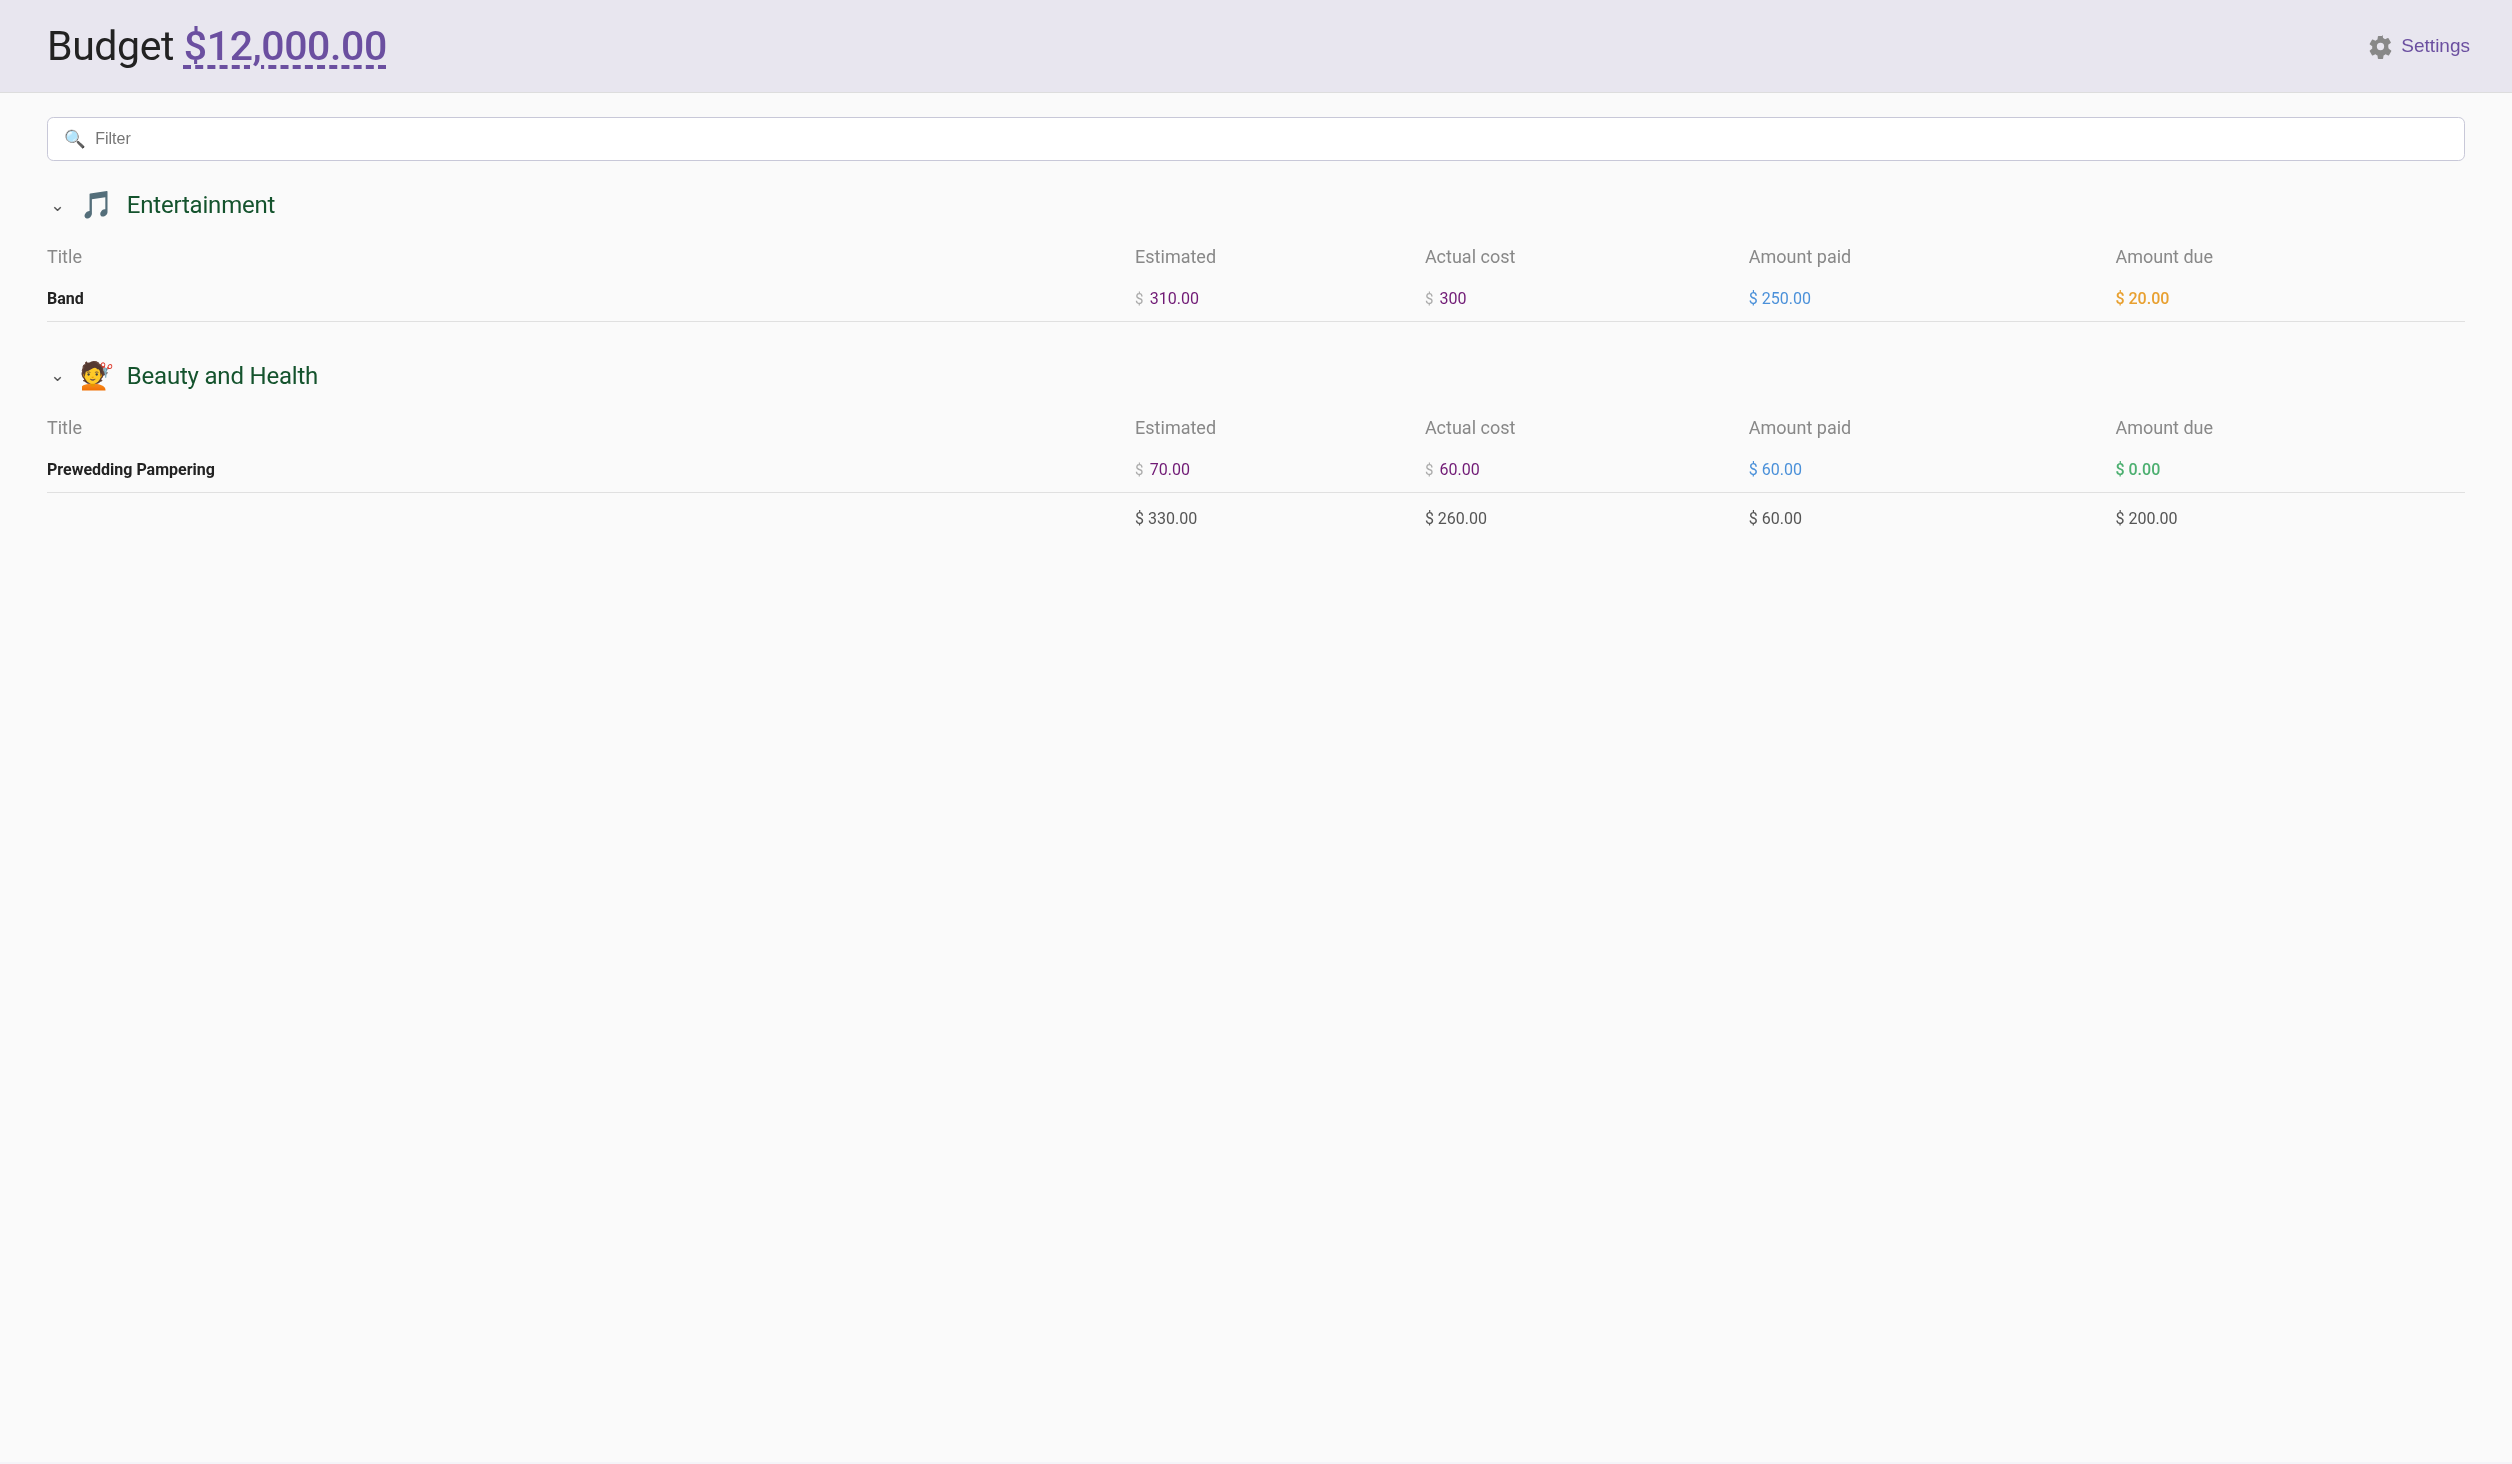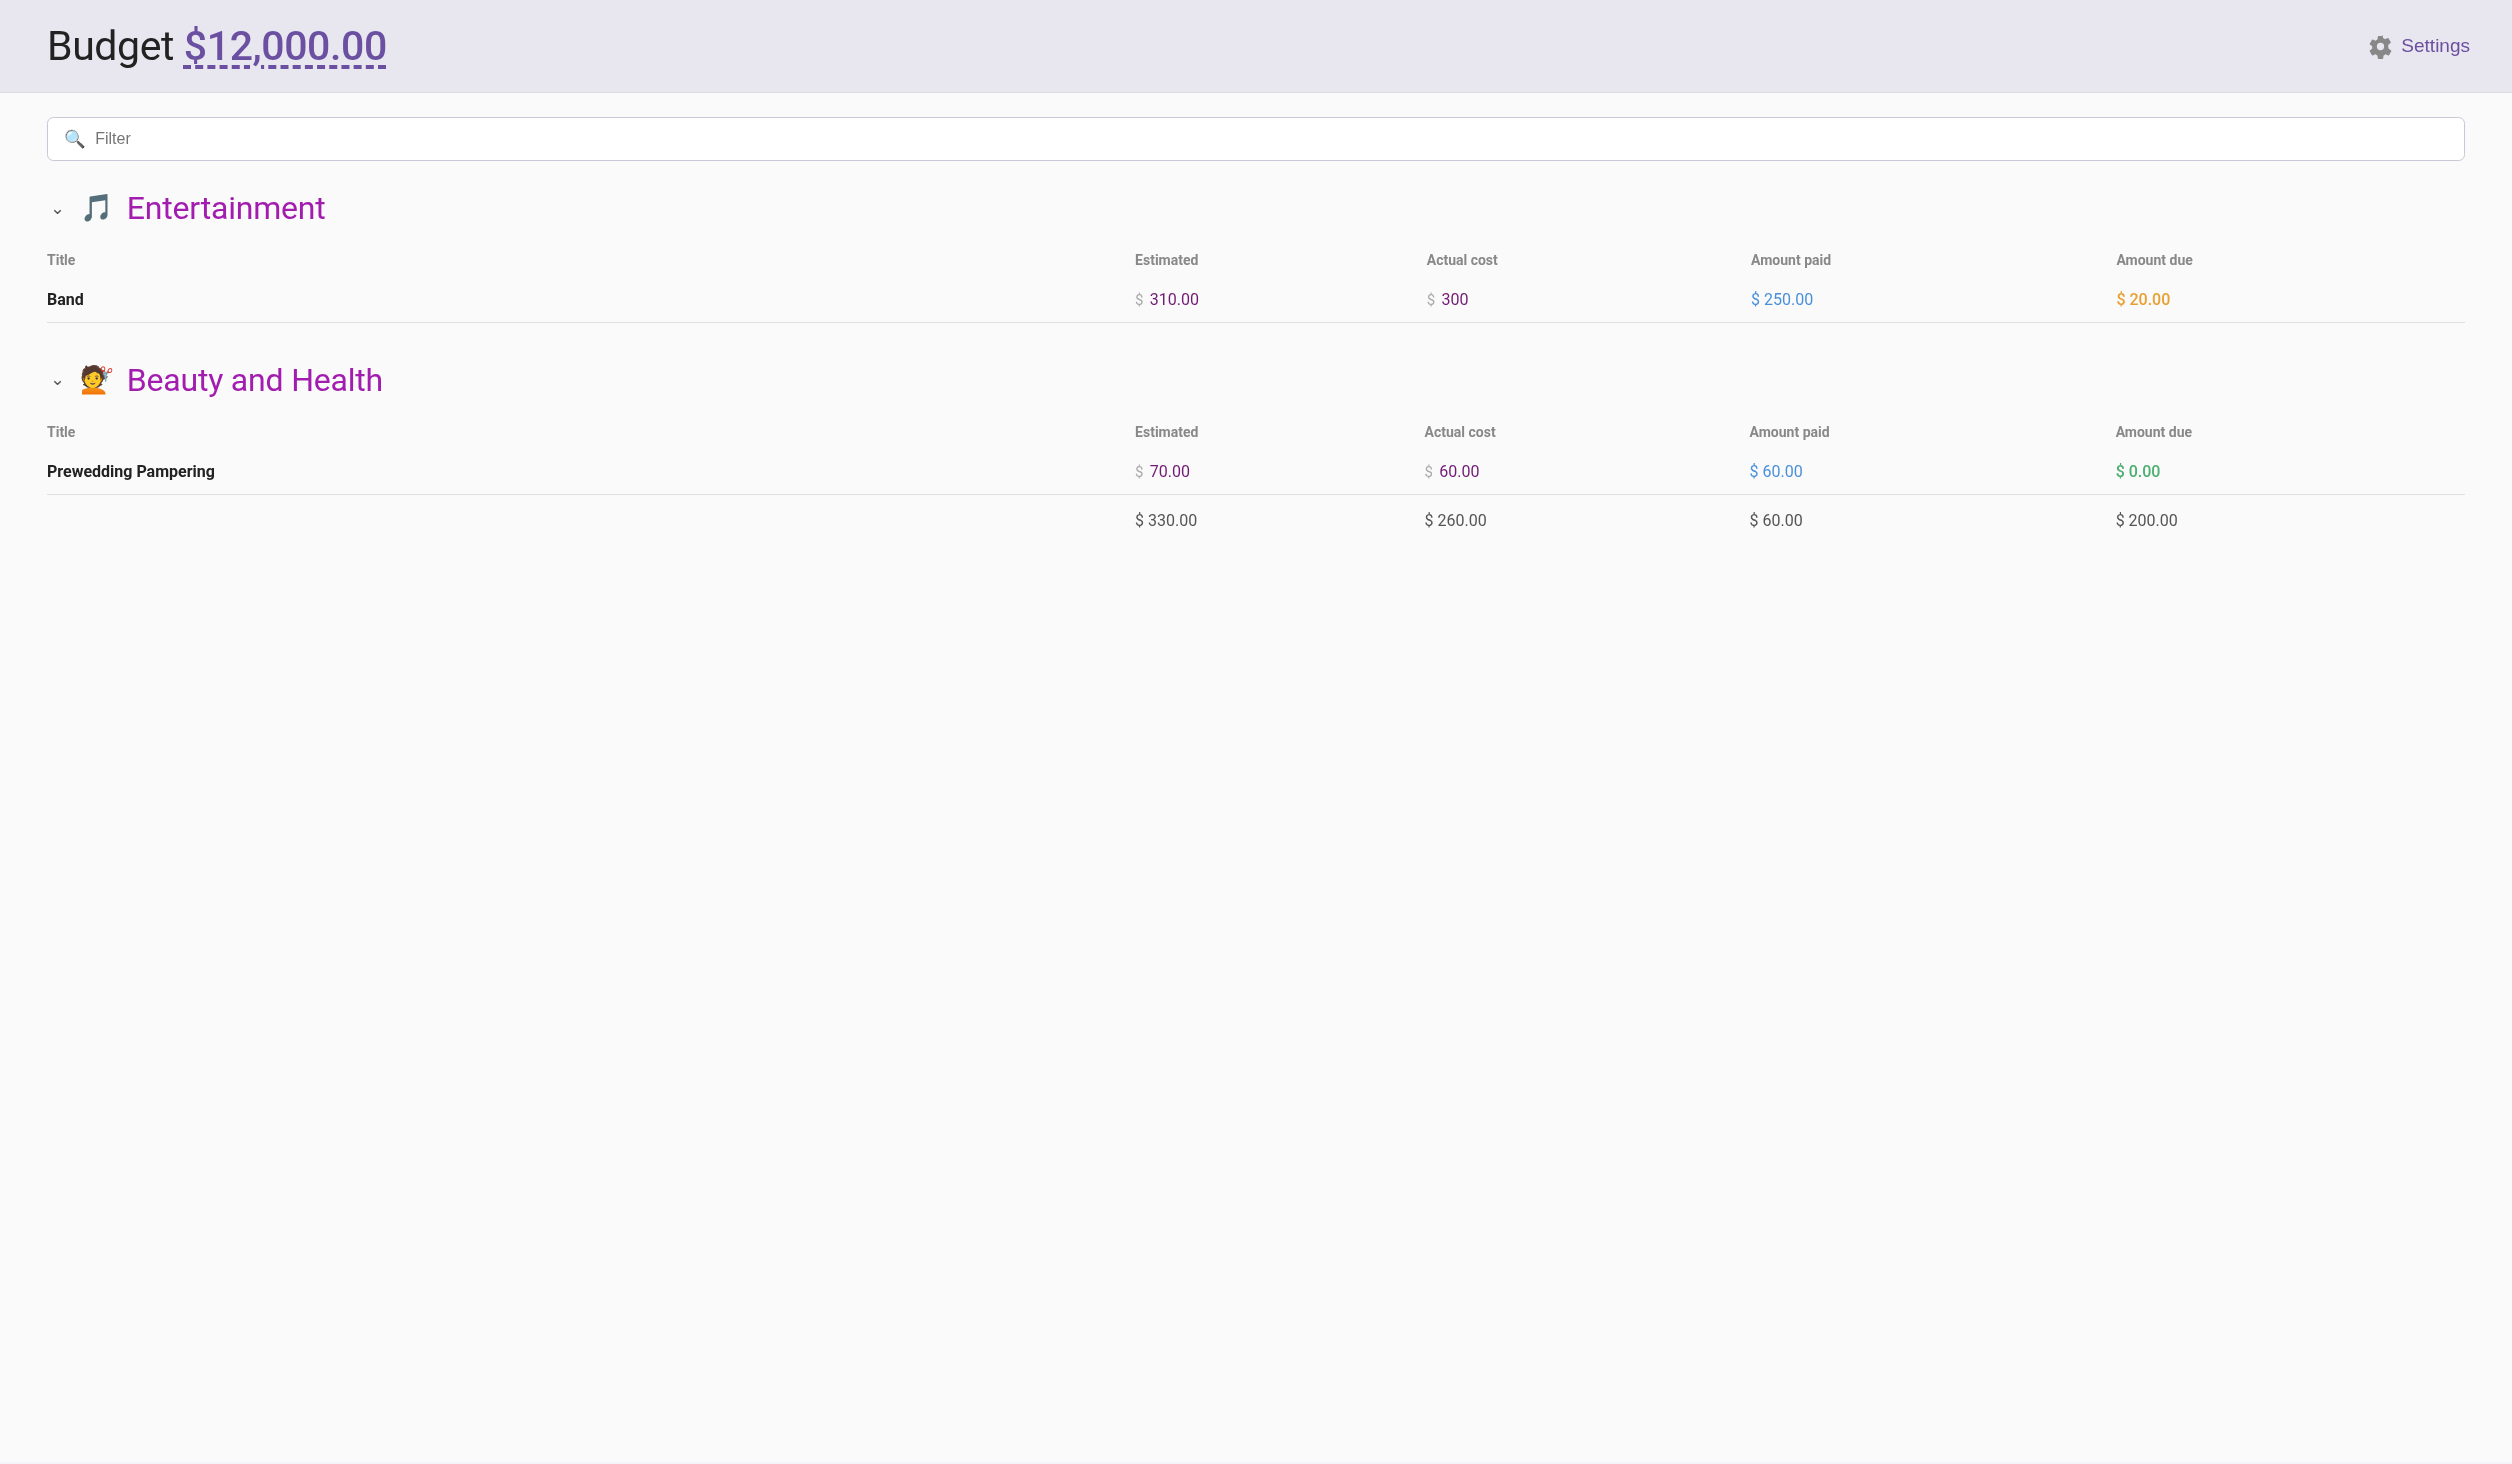--- a/index.html
+++ b/index.html
@@ -110,36 +110,36 @@
       display: flex;
       align-items: center;
     }
 
     .section-icon {
       font-size: 27px;
       color: #444;
     }
 
     .section-title {
-      font-size: 32px;
-      font-weight: 400;
-      color: #a21caf;
+      font-size: 24px;
+      font-weight: 400;
+      color: #14532d;
       letter-spacing: -0.2px;
     }
 
     .budget-table {
       width: 100%;
       border-collapse: collapse;
     }
 
     .budget-table th {
       text-align: left;
-      font-weight: 700;
+      font-weight: 400;
       color: #888;
-      font-size: 14px;
+      font-size: 18px;
       padding: 6.3px 0 9.5px 0;
     }
 
     .budget-table th:first-child {
       width: 45%;
     }
 
     .budget-table td {
       padding: 12.6px 0;
       font-size: 16px;

